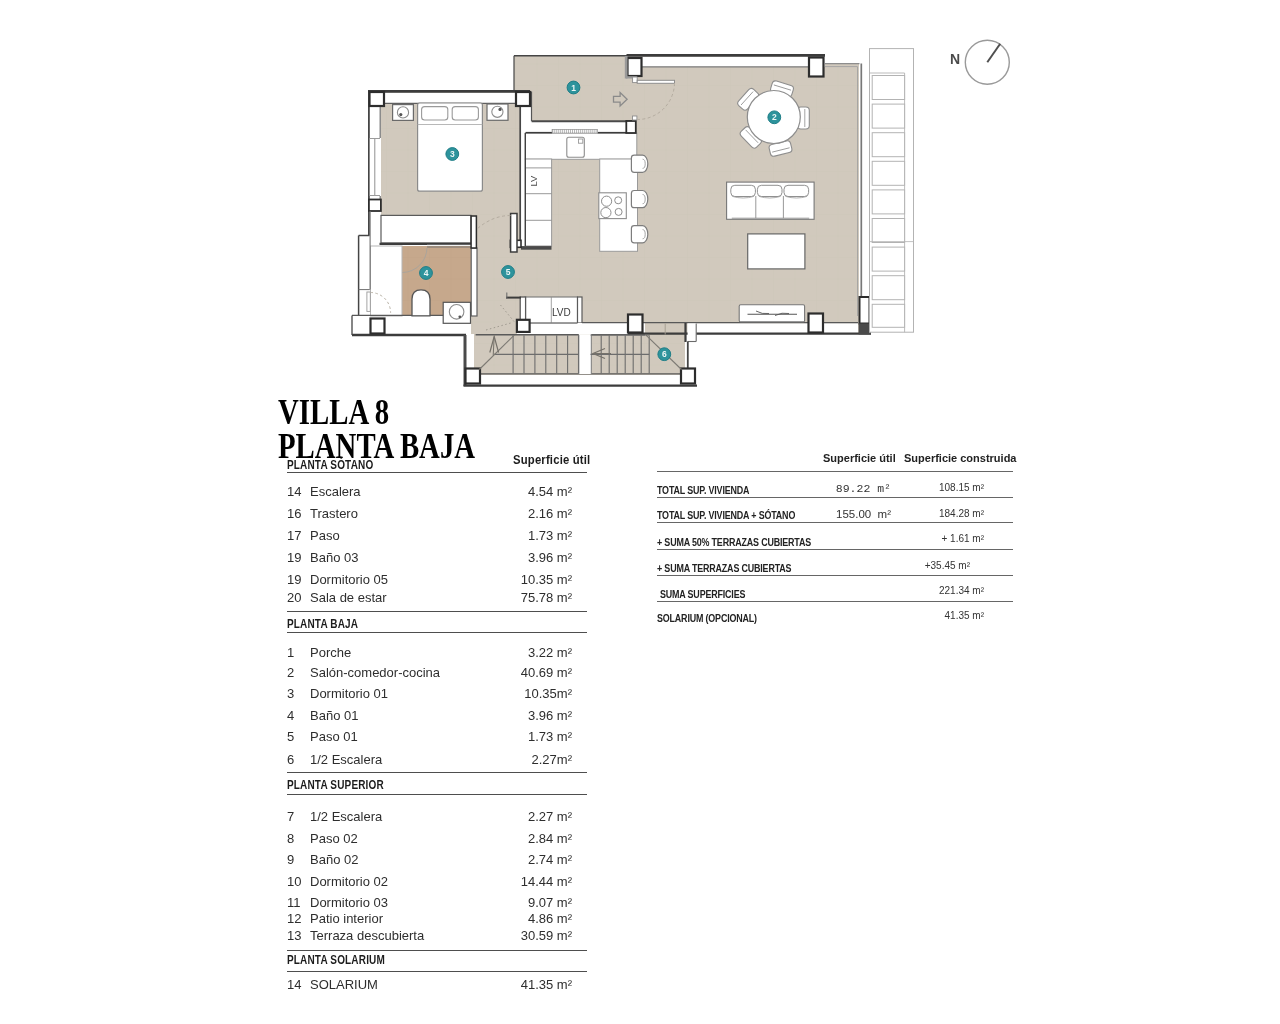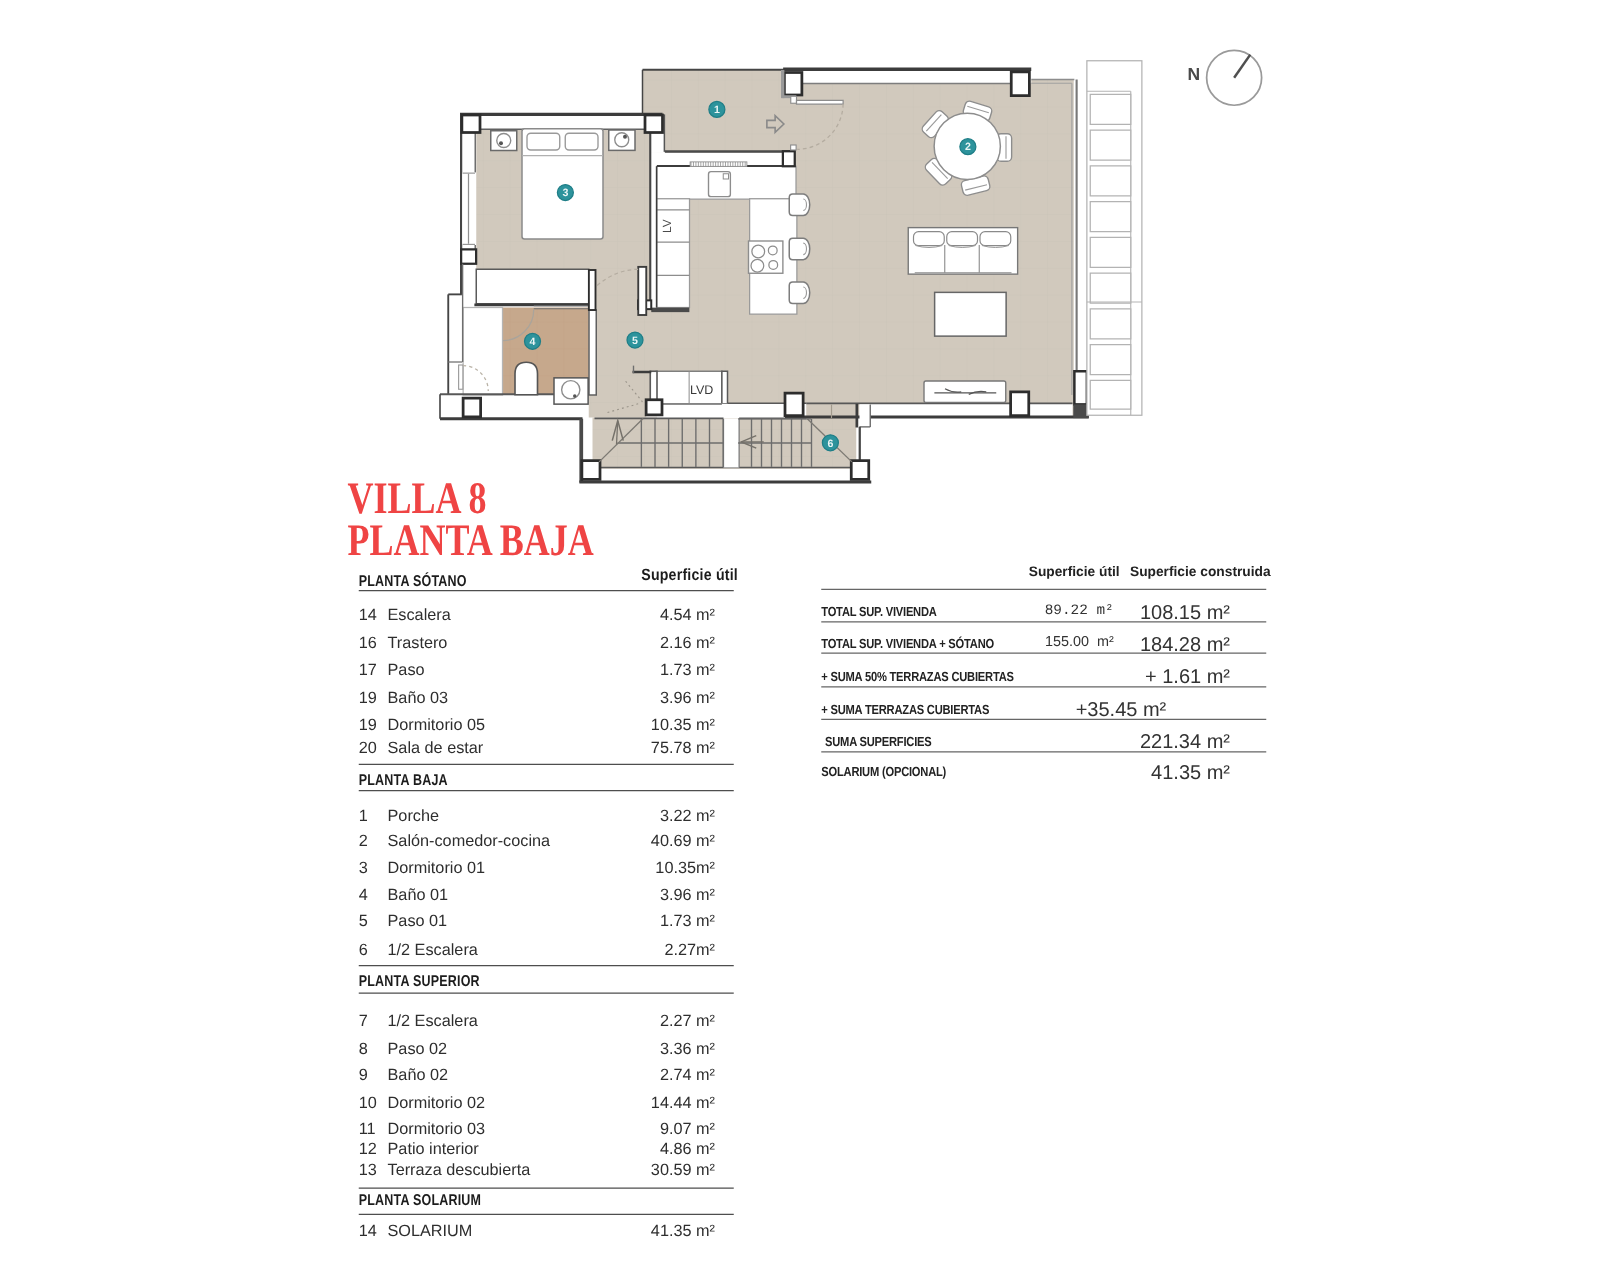--- a/index.html
+++ b/index.html
@@ -1,29 +1,29 @@
 <!DOCTYPE html>
 <html><head>
 <meta charset="utf-8">
 <style>
   html,body{margin:0;padding:0;background:#ffffff;width:1280px;height:1024px;overflow:hidden;}
   body{font-family:"Liberation Sans", sans-serif;color:#2a2a2a;position:relative;}
   .abs{position:absolute;}
-  #title{left:278px;top:381px;font-family:"Liberation Serif", serif;font-weight:bold;color:#ef4444;
+  #title{left:278px;top:395px;font-family:"Liberation Serif", serif;font-weight:bold;color:#000000;
          font-size:36px;line-height:34px;letter-spacing:0px;}
   #title .tl{transform:scale(0.8,1);transform-origin:0 50%;white-space:nowrap;}
   .sech{font-weight:bold;font-size:12.5px;color:#1c1c1c;letter-spacing:0.2px;transform:scale(0.8,1);transform-origin:0 50%;white-space:nowrap;}
   .row{position:absolute;left:287px;width:285px;font-size:13px;color:#2e2e2e;}
   .row .num{position:absolute;left:0;}
   .row .nm{position:absolute;left:23px;}
   .row .vl{position:absolute;right:0;}
   .hline{position:absolute;height:1px;background:#4e4e4e;}
   .r2lab{position:absolute;left:657px;font-weight:bold;font-size:10.5px;color:#222;letter-spacing:-0.2px;transform:scale(0.85,1);transform-origin:0 50%;white-space:nowrap;}
   .r2v1{position:absolute;width:100px;text-align:right;font-size:11.5px;color:#333;}
-  .r2v2{position:absolute;width:100px;text-align:right;font-size:16px;color:#333;}
+  .r2v2{position:absolute;width:100px;text-align:right;font-size:10px;color:#333;}
 </style>
 </head>
 <body>
 <svg id="plan" class="abs" style="left:0;top:0" width="1280" height="1024" viewBox="0 0 1280 1024">
 <defs>
 <pattern id="grid" width="21.5" height="21.5" patternUnits="userSpaceOnUse">
         <rect width="21.5" height="21.5" fill="#d1c9bd"></rect>
         <path d="M21.5 0 V21.5 M0 21.5 H21.5" stroke="#c3bbaf" stroke-width="0.7" fill="none" opacity="0.4"></path>
       </pattern>
 <pattern id="gridt" width="21.5" height="21.5" patternUnits="userSpaceOnUse">
@@ -363,21 +363,21 @@
 <div class="hline" style="left:287px;top:794px;width:300px;"></div>
 
 <div class="row" style="top:809px;">
     <span class="num">7</span>
     <span class="nm">1/2 Escalera</span>
     <span class="vl">2.27 m²</span>
   </div>
 <div class="row" style="top:831px;">
     <span class="num">8</span>
     <span class="nm">Paso 02</span>
-    <span class="vl">3.36 m²</span>
+    <span class="vl">2.84 m²</span>
   </div>
 <div class="row" style="top:852px;">
     <span class="num">9</span>
     <span class="nm">Baño 02</span>
     <span class="vl">2.74 m²</span>
   </div>
 <div class="row" style="top:874px;">
     <span class="num">10</span>
     <span class="nm">Dormitorio 02</span>
     <span class="vl">14.44 m²</span>
@@ -420,21 +420,21 @@
 <div class="r2lab" style="top:509px;">TOTAL SUP. VIVIENDA + SÓTANO</div>
 <div class="r2v1" style="left:791px;top:508px;">155.00&nbsp; m²</div>
 <div class="r2v2" style="left:884px;top:508px;">184.28 m²</div>
 <div class="hline" style="left:657px;top:522px;width:356px;background:#666;"></div>
 
 <div class="r2lab" style="top:536px;">+ SUMA 50% TERRAZAS CUBIERTAS</div>
 <div class="r2v2" style="left:884px;top:533px;">+ 1.61 m²</div>
 <div class="hline" style="left:657px;top:549px;width:356px;background:#666;"></div>
 
 <div class="r2lab" style="top:562px;">+ SUMA TERRAZAS CUBIERTAS</div>
-<div class="r2v2" style="left:833px;top:560px;text-align:right;">+35.45 m²</div>
+<div class="r2v2" style="left:870px;top:560px;text-align:right;">+35.45 m²</div>
 <div class="hline" style="left:657px;top:575px;width:356px;background:#666;"></div>
 
 <div class="r2lab" style="left:660px;top:588px;">SUMA SUPERFICIES</div>
 <div class="r2v2" style="left:884px;top:585px;">221.34 m²</div>
 <div class="hline" style="left:657px;top:601px;width:356px;background:#666;"></div>
 
 <div class="r2lab" style="top:612px;">SOLARIUM (OPCIONAL)</div>
 <div class="r2v2" style="left:884px;top:610px;">41.35 m²</div>
 
 </body></html>

